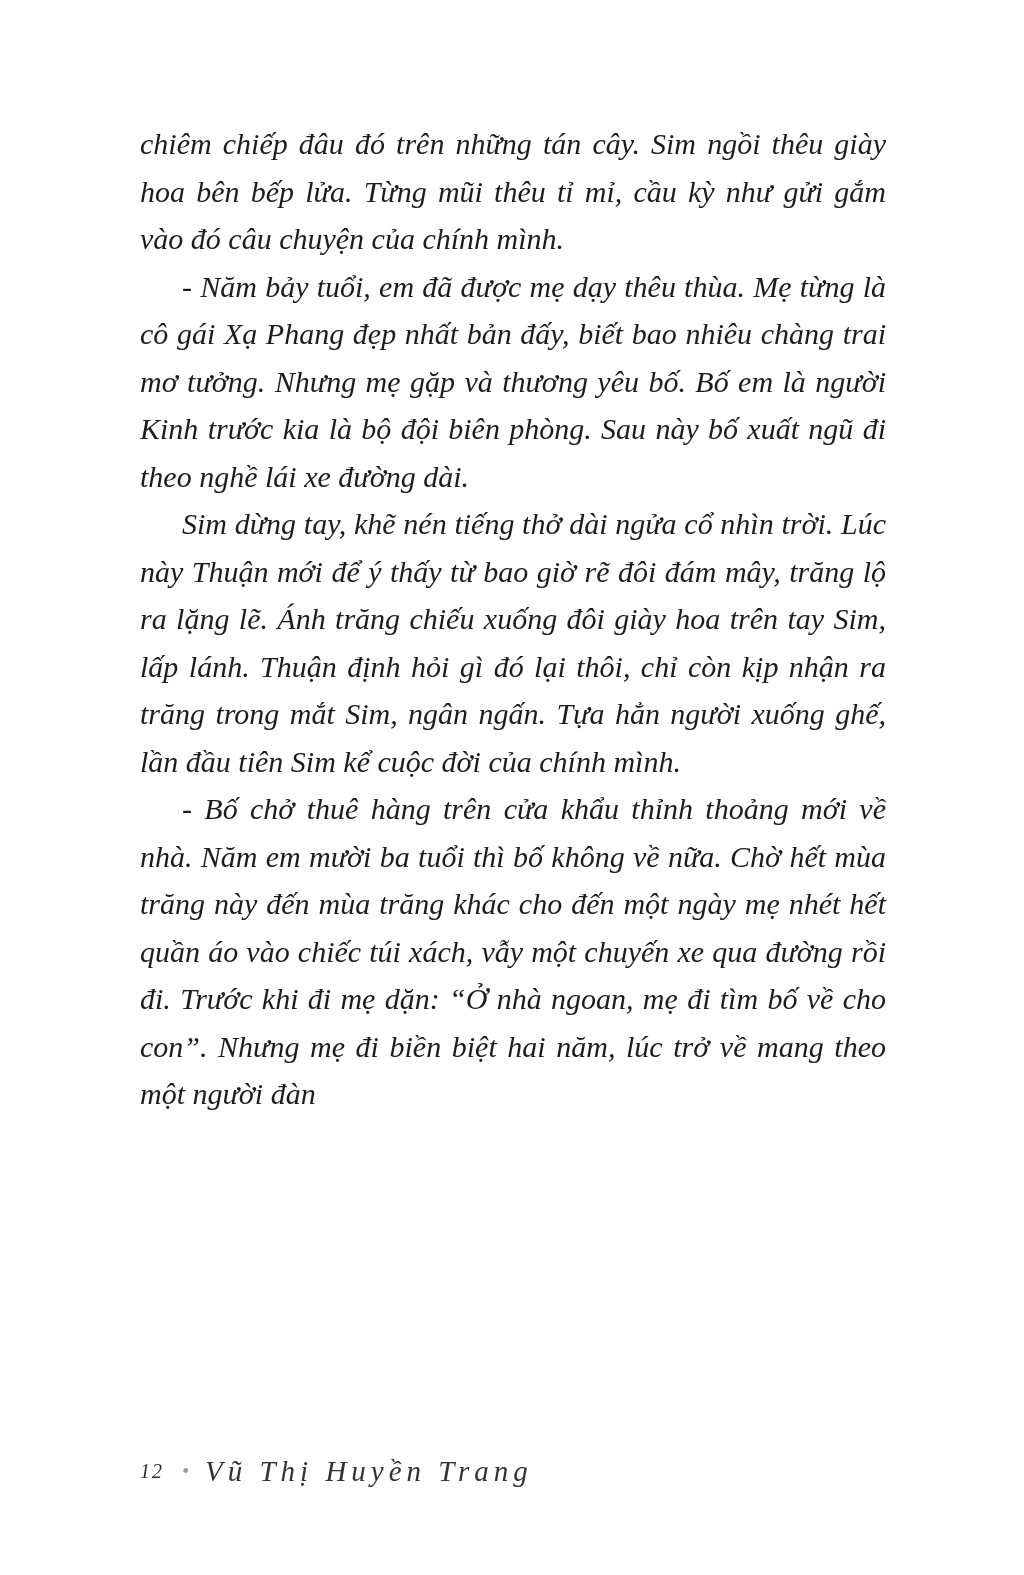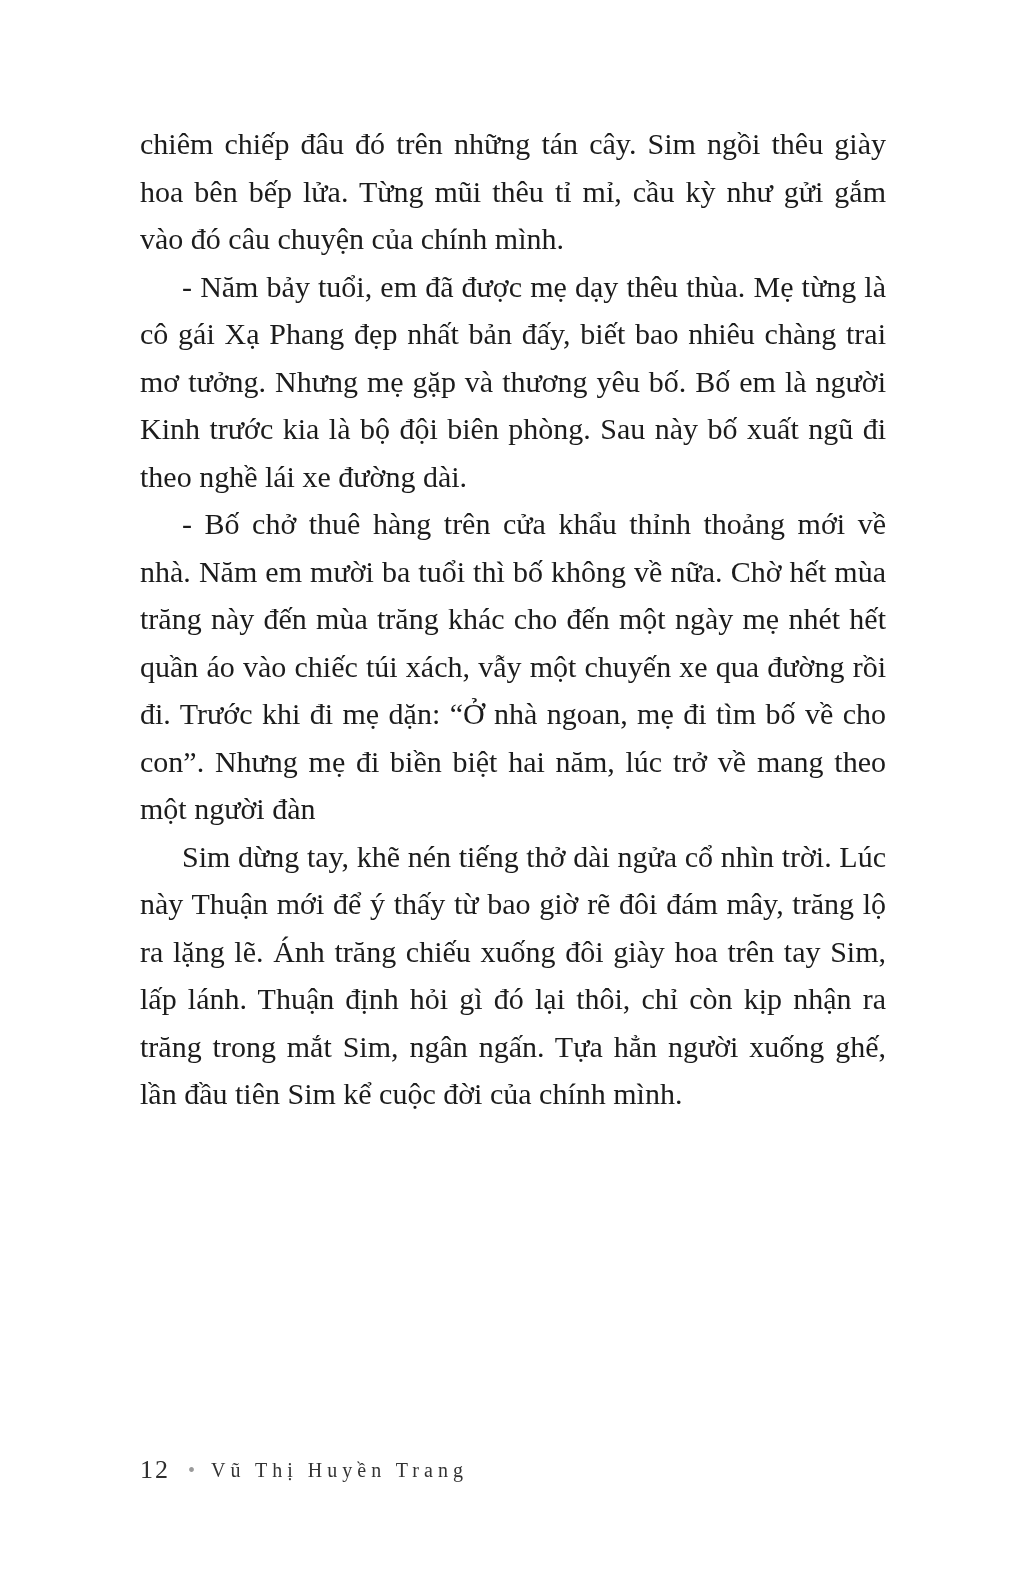--- a/index.html
+++ b/index.html
@@ -7,20 +7,21 @@
     padding: 0;
     background: #ffffff;
   }
   .page {
     position: relative;
     width: 1024px;
     height: 1514px;
     background: #ffffff;
     overflow: hidden;
     font-family: "Liberation Serif", serif;
+    font-style: italic;
   }
   .text-block {
     position: absolute;
     left: 140px;
     top: 120px;
     width: 746px;
     font-size: 30px;
     line-height: 47.5px;
     color: #1c1c1c;
     text-align: justify;
@@ -35,44 +36,44 @@
   }
   .footer {
     position: absolute;
     left: 140px;
     top: 1455px;
     display: flex;
     align-items: center;
     color: #2e2e2e;
   }
   .footer .page-num {
-    font-size: 26px;
+    font-size: 20px;
     letter-spacing: 2px;
   }
   .footer .dot {
     color: #9a9a9a;
     font-size: 20px;
     margin: 0 16px 0 18px;
   }
   .footer .author {
-    font-size: 20px;
+    font-size: 29px;
     letter-spacing: 5px;
     color: #333333;
   }
 </style>
 </head>
 <body>
 
 <div class="page">
 
   <div class="text-block">
     <p>chiêm chiếp đâu đó trên những tán cây. Sim ngồi thêu giày hoa bên bếp lửa. Từng mũi thêu tỉ mỉ, cầu kỳ như gửi gắm vào đó câu chuyện của chính mình.</p>
     <p class="indent">- Năm bảy tuổi, em đã được mẹ dạy thêu thùa. Mẹ từng là cô gái Xạ Phang đẹp nhất bản đấy, biết bao nhiêu chàng trai mơ tưởng. Nhưng mẹ gặp và thương yêu bố. Bố em là người Kinh trước kia là bộ đội biên phòng. Sau này bố xuất ngũ đi theo nghề lái xe đường dài.</p>
+    <p class="indent">Sim dừng tay, khẽ nén tiếng thở dài ngửa cổ nhìn trời. Lúc này Thuận mới để ý thấy từ bao giờ rẽ đôi đám mây, trăng lộ ra lặng lẽ. Ánh trăng chiếu xuống đôi giày hoa trên tay Sim, lấp lánh. Thuận định hỏi gì đó lại thôi, chỉ còn kịp nhận ra trăng trong mắt Sim, ngân ngấn. Tựa hẳn người xuống ghế, lần đầu tiên Sim kể cuộc đời của chính mình.</p>
     <p class="indent">- Bố chở thuê hàng trên cửa khẩu thỉnh thoảng mới về nhà. Năm em mười ba tuổi thì bố không về nữa. Chờ hết mùa trăng này đến mùa trăng khác cho đến một ngày mẹ nhét hết quần áo vào chiếc túi xách, vẫy một chuyến xe qua đường rồi đi. Trước khi đi mẹ dặn: “Ở nhà ngoan, mẹ đi tìm bố về cho con”. Nhưng mẹ đi biền biệt hai năm, lúc trở về mang theo một người đàn</p>
-    <p class="indent">Sim dừng tay, khẽ nén tiếng thở dài ngửa cổ nhìn trời. Lúc này Thuận mới để ý thấy từ bao giờ rẽ đôi đám mây, trăng lộ ra lặng lẽ. Ánh trăng chiếu xuống đôi giày hoa trên tay Sim, lấp lánh. Thuận định hỏi gì đó lại thôi, chỉ còn kịp nhận ra trăng trong mắt Sim, ngân ngấn. Tựa hẳn người xuống ghế, lần đầu tiên Sim kể cuộc đời của chính mình.</p>
   </div>
 
   <div class="footer">
     <span class="page-num">12</span>
     <span class="dot">•</span>
     <span class="author">Vũ Thị Huyền Trang</span>
   </div>
 
 </div>
 

